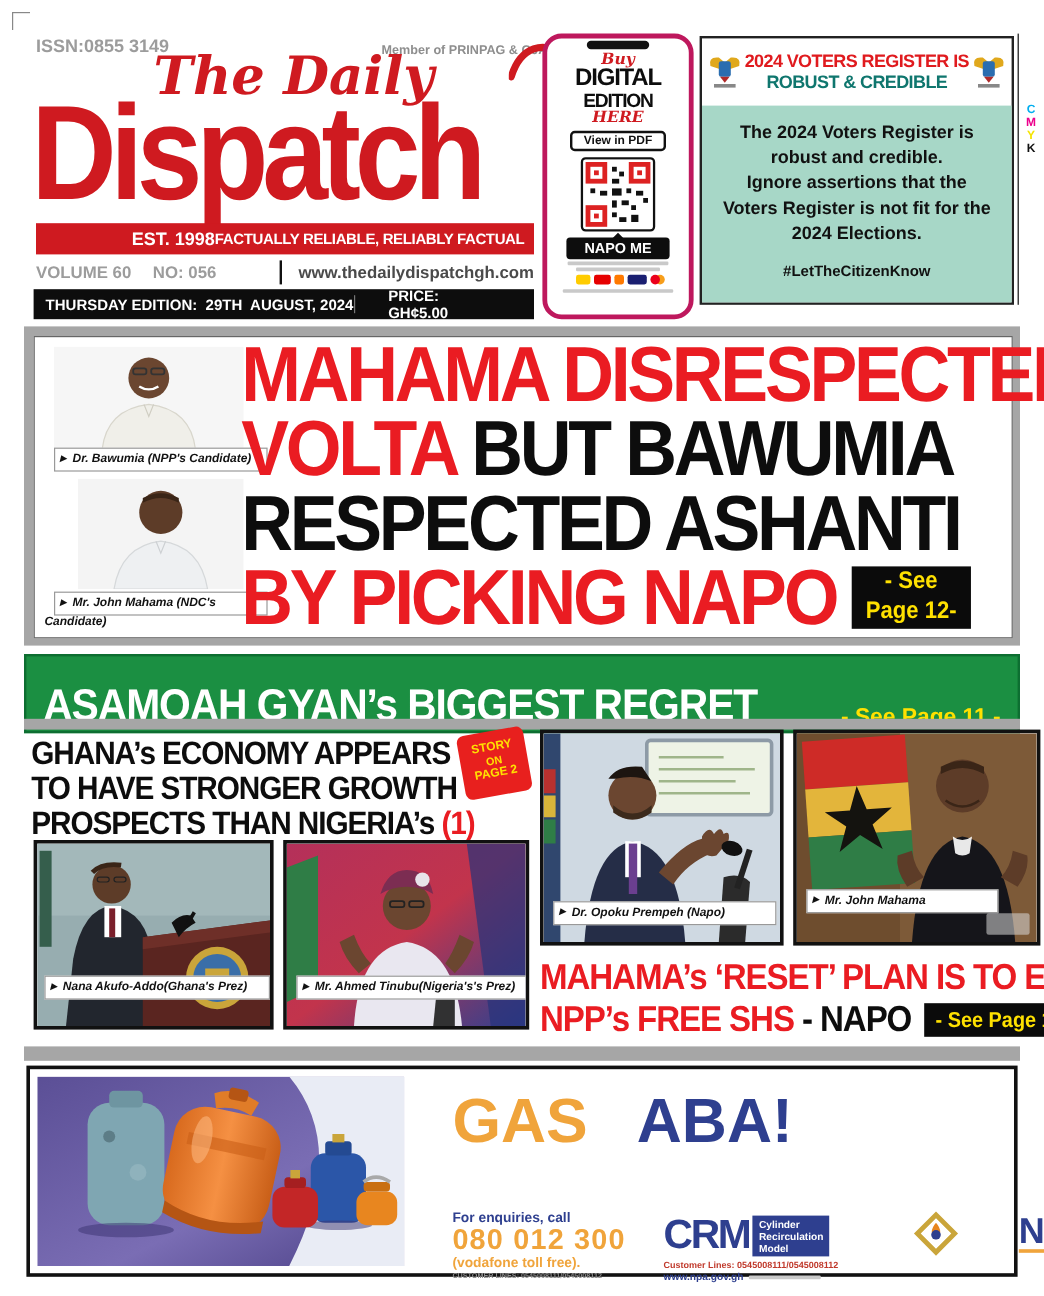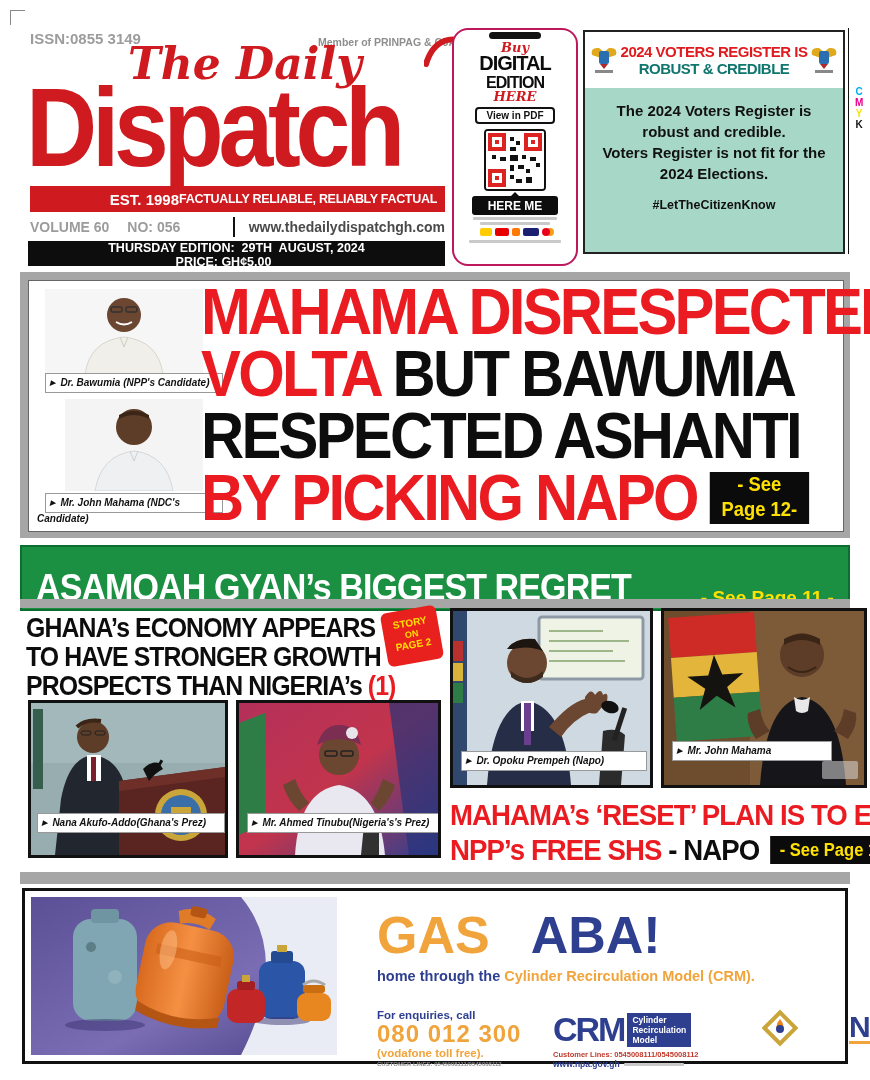--- a/index.html
+++ b/index.html
@@ -41,33 +41,33 @@
   <div class="abs" style="left:30px;top:215px;width:415px;height:24px;display:flex;align-items:center;">
     <span style="color:#9c9c9c;font-weight:700;font-size:14px;">VOLUME 60</span>
     <span style="width:18px;"></span>
     <span style="color:#9c9c9c;font-weight:700;font-size:14px;">NO: 056</span>
     <span style="flex:1;"></span>
     <span style="width:2px;height:20px;background:#111;margin-right:14px;"></span>
     <span style="color:#4a4a4a;font-weight:700;font-size:14px;">www.thedailydispatchgh.com</span>
   </div>
 
   <div class="abs" style="left:28px;top:241px;width:417px;height:25px;background:#0d0d0d;display:flex;
-              align-items:center;padding:0 10px;box-sizing:border-box;flex-direction:column;">
+              align-items:center;padding:0 10px;box-sizing:border-box;">
     <span style="color:#fff;font-weight:700;font-size:12.5px;white-space:pre;">THURSDAY EDITION:  29TH  AUGUST, 2024</span>
     <span style="flex:1;"></span>
     <span style="width:1px;height:15px;background:#777;margin-right:28px;"></span>
     <span style="color:#fff;font-weight:700;font-size:12.5px;margin-right:26px;">PRICE: GH¢5.00</span>
   </div>
 
   <svg class="abs" style="left:424px;top:30px;" width="50" height="40" viewBox="0 0 50 40">
     <path d="M2 34 C 10 8, 30 4, 44 16" fill="none" stroke="#cf1a20" stroke-width="6" stroke-linecap="round"></path>
     <path d="M32 12 L48 18 L38 28 Z" fill="#cf1a20"></path>
   </svg>
 
-  <div class="abs" style="left:452px;top:28px;width:126px;height:238px;background:#fff;border:2px solid #be185d;
+  <div class="abs" style="left:452px;top:28px;width:126px;height:238px;background:#fff;border:4px solid #be185d;
               border-radius:16px;box-sizing:border-box;text-align:center;">
     <div style="margin:2px auto 0;width:52px;height:7px;background:#111;border-radius:4px;"></div>
     <div style="font-family:'DejaVu Serif',serif;font-style:italic;font-weight:700;color:#cf1a20;font-size:13px;line-height:13px;margin-top:2px;">Buy</div>
     <div style="font-weight:700;font-size:20px;line-height:19px;letter-spacing:-1px;color:#0d0d0d;">DIGITAL</div>
     <div style="font-weight:700;font-size:16px;line-height:19px;letter-spacing:-1px;color:#0d0d0d;">EDITION</div>
     <div style="font-family:'DejaVu Serif',serif;font-style:italic;font-weight:700;color:#cf1a20;
                 font-size:13px;line-height:9px;">HERE</div>
     <div style="display:inline-block;margin-top:6px;border:2px solid #111;border-radius:4px;
                 font-weight:700;font-size:10px;padding:1px 9px;">View in PDF</div>
     
@@ -96,21 +96,21 @@
         <rect x="12" y="17" width="2" height="3"></rect>
           <rect x="16" y="17" width="3" height="2"></rect>
           <rect x="20" y="19" width="2" height="2"></rect>
         <rect x="12" y="22" width="2" height="2"></rect>
           <rect x="15" y="24" width="3" height="2"></rect>
           <rect x="20" y="23" width="3" height="3"></rect>
       </g>
     </svg>
     <div style="position:relative;margin:5px auto 0;width:86px;background:#0d0d0d;border-radius:3px;">
       <div style="position:absolute;left:38px;top:-4px;width:0;height:0;border-left:5px solid transparent;border-right:5px solid transparent;border-bottom:5px solid #0d0d0d;"></div>
-      <span style="color:#fff;font-weight:700;font-size:12px;line-height:18px;">HERE ME</span>
+      <span style="color:#fff;font-weight:700;font-size:12px;line-height:18px;">NAPO ME</span>
     </div>
     <div class="microbar" style="width:84px;"></div>
     <div class="microbar" style="width:70px;"></div>
     <div style="display:flex;justify-content:center;gap:3px;margin-top:3px;align-items:center;">
       <span style="width:12px;height:8px;background:#ffcc00;border-radius:2px;"></span>
       <span style="width:14px;height:8px;background:#e60000;border-radius:2px;"></span>
       <span style="width:8px;height:8px;background:#ff7900;border-radius:2px;"></span>
       <span style="width:16px;height:8px;background:#1a1f71;border-radius:2px;"></span>
       <span style="width:8px;height:8px;background:#eb001b;border-radius:50%;box-shadow:4px 0 0 #f79e1b;"></span>
     </div>
@@ -132,20 +132,21 @@
       <svg width="30" height="34" viewBox="0 0 30 34">
         <path d="M3 12 Q1 4 10 5 L15 9 L20 5 Q29 4 27 12 L15 16 Z" fill="#e0a81c"></path>
         <rect x="10" y="8" width="10" height="13" rx="2" fill="#2a6db0"></rect>
         <path d="M11 21 L15 26 L19 21 Z" fill="#b02a2a"></path>
         <rect x="6" y="27" width="18" height="3" fill="#888"></rect>
       </svg>
     </div>
     <div style="height:164px;background:#a7d7c7;text-align:center;padding-top:12px;box-sizing:border-box;">
       <div style="font-size:15px;font-weight:600;line-height:21px;">The 2024 Voters Register is</div>
       <div style="font-size:15px;font-weight:600;line-height:21px;">robust and credible.</div>
+      <div style="font-size:15px;font-weight:600;line-height:21px;">Ignore assertions that the</div>
       <div style="font-size:15px;font-weight:700;line-height:21px;">Voters Register is not fit for the</div>
       <div style="font-size:15px;font-weight:600;line-height:21px;">2024 Elections.</div>
       <div style="font-size:12.5px;font-weight:600;margin-top:14px;">#LetTheCitizenKnow</div>
     </div>
   </div>
 
   <div class="abs" style="left:855px;top:86px;font-size:10px;font-weight:700;line-height:11px;text-align:center;">
     <div style="color:#00aeef;">C</div>
     <div style="color:#ec008c;">M</div>
     <div style="color:#f5e400;">Y</div>
@@ -395,21 +396,20 @@
         </g>
       </svg>
     </div>
 
     <div class="abs" style="left:352px;top:14px;font-weight:700;font-size:52px;letter-spacing:0;">
       <span style="color:#f0a43b;">GAS</span>
       <span style="display:inline-block;width:14px;"></span>
       <span style="color:#2e3f8f;">ABA!</span>
     </div>
     <div class="abs" style="left:352px;top:76px;font-weight:700;font-size:14.5px;line-height:19px;color:#2e3f8f;">
-      <div><span>home through the </span><span style="color:#f0a43b;">Cylinder Recirculation Model (CRM).</span></div>
     </div>
 
     <div class="abs" style="left:352px;top:118px;">
       <div style="color:#2e3f8f;font-weight:700;font-size:11.5px;">For enquiries, call</div>
       <div style="color:#f0a43b;font-weight:700;font-size:24px;letter-spacing:1px;line-height:26px;">080 012 300</div>
       <div style="color:#f0a43b;font-weight:700;font-size:11.5px;line-height:12px;">(vodafone toll free).</div>
       <div style="color:#8a8a8a;font-weight:700;font-size:6px;margin-top:2px;">CUSTOMER LINES: 0545008111/0545008112</div>
     </div>
 
     <div class="abs" style="left:528px;top:122px;">

